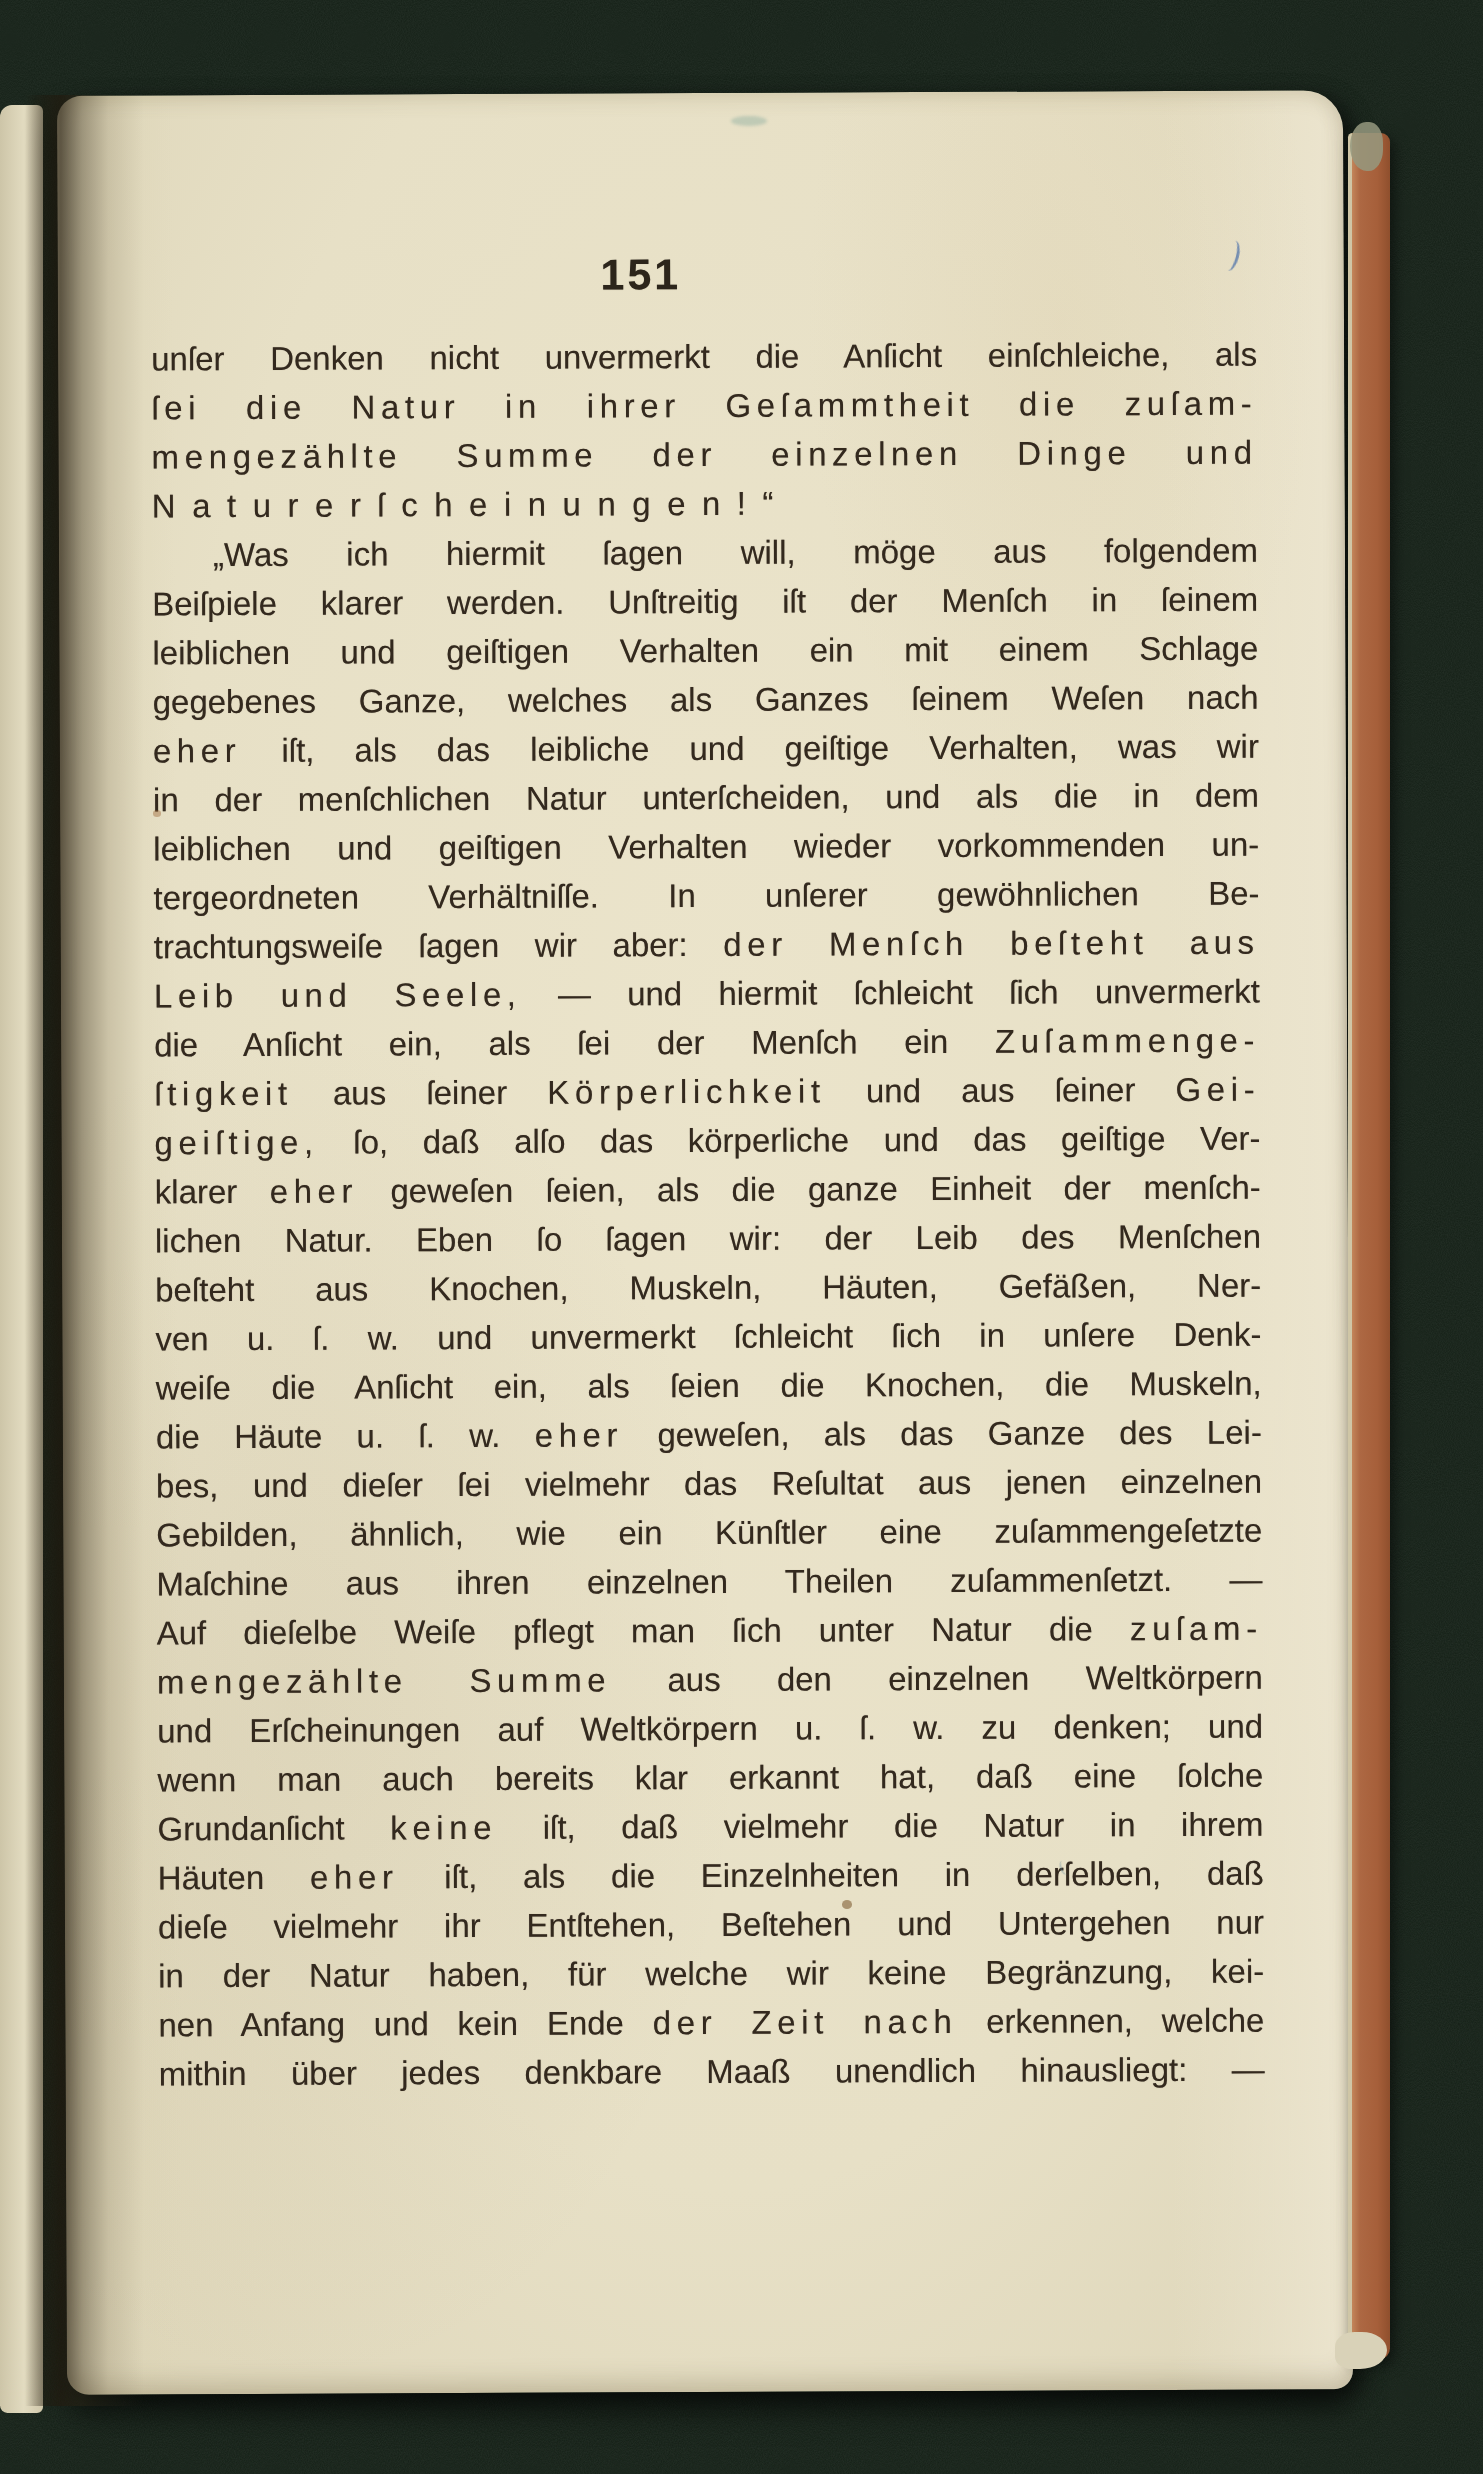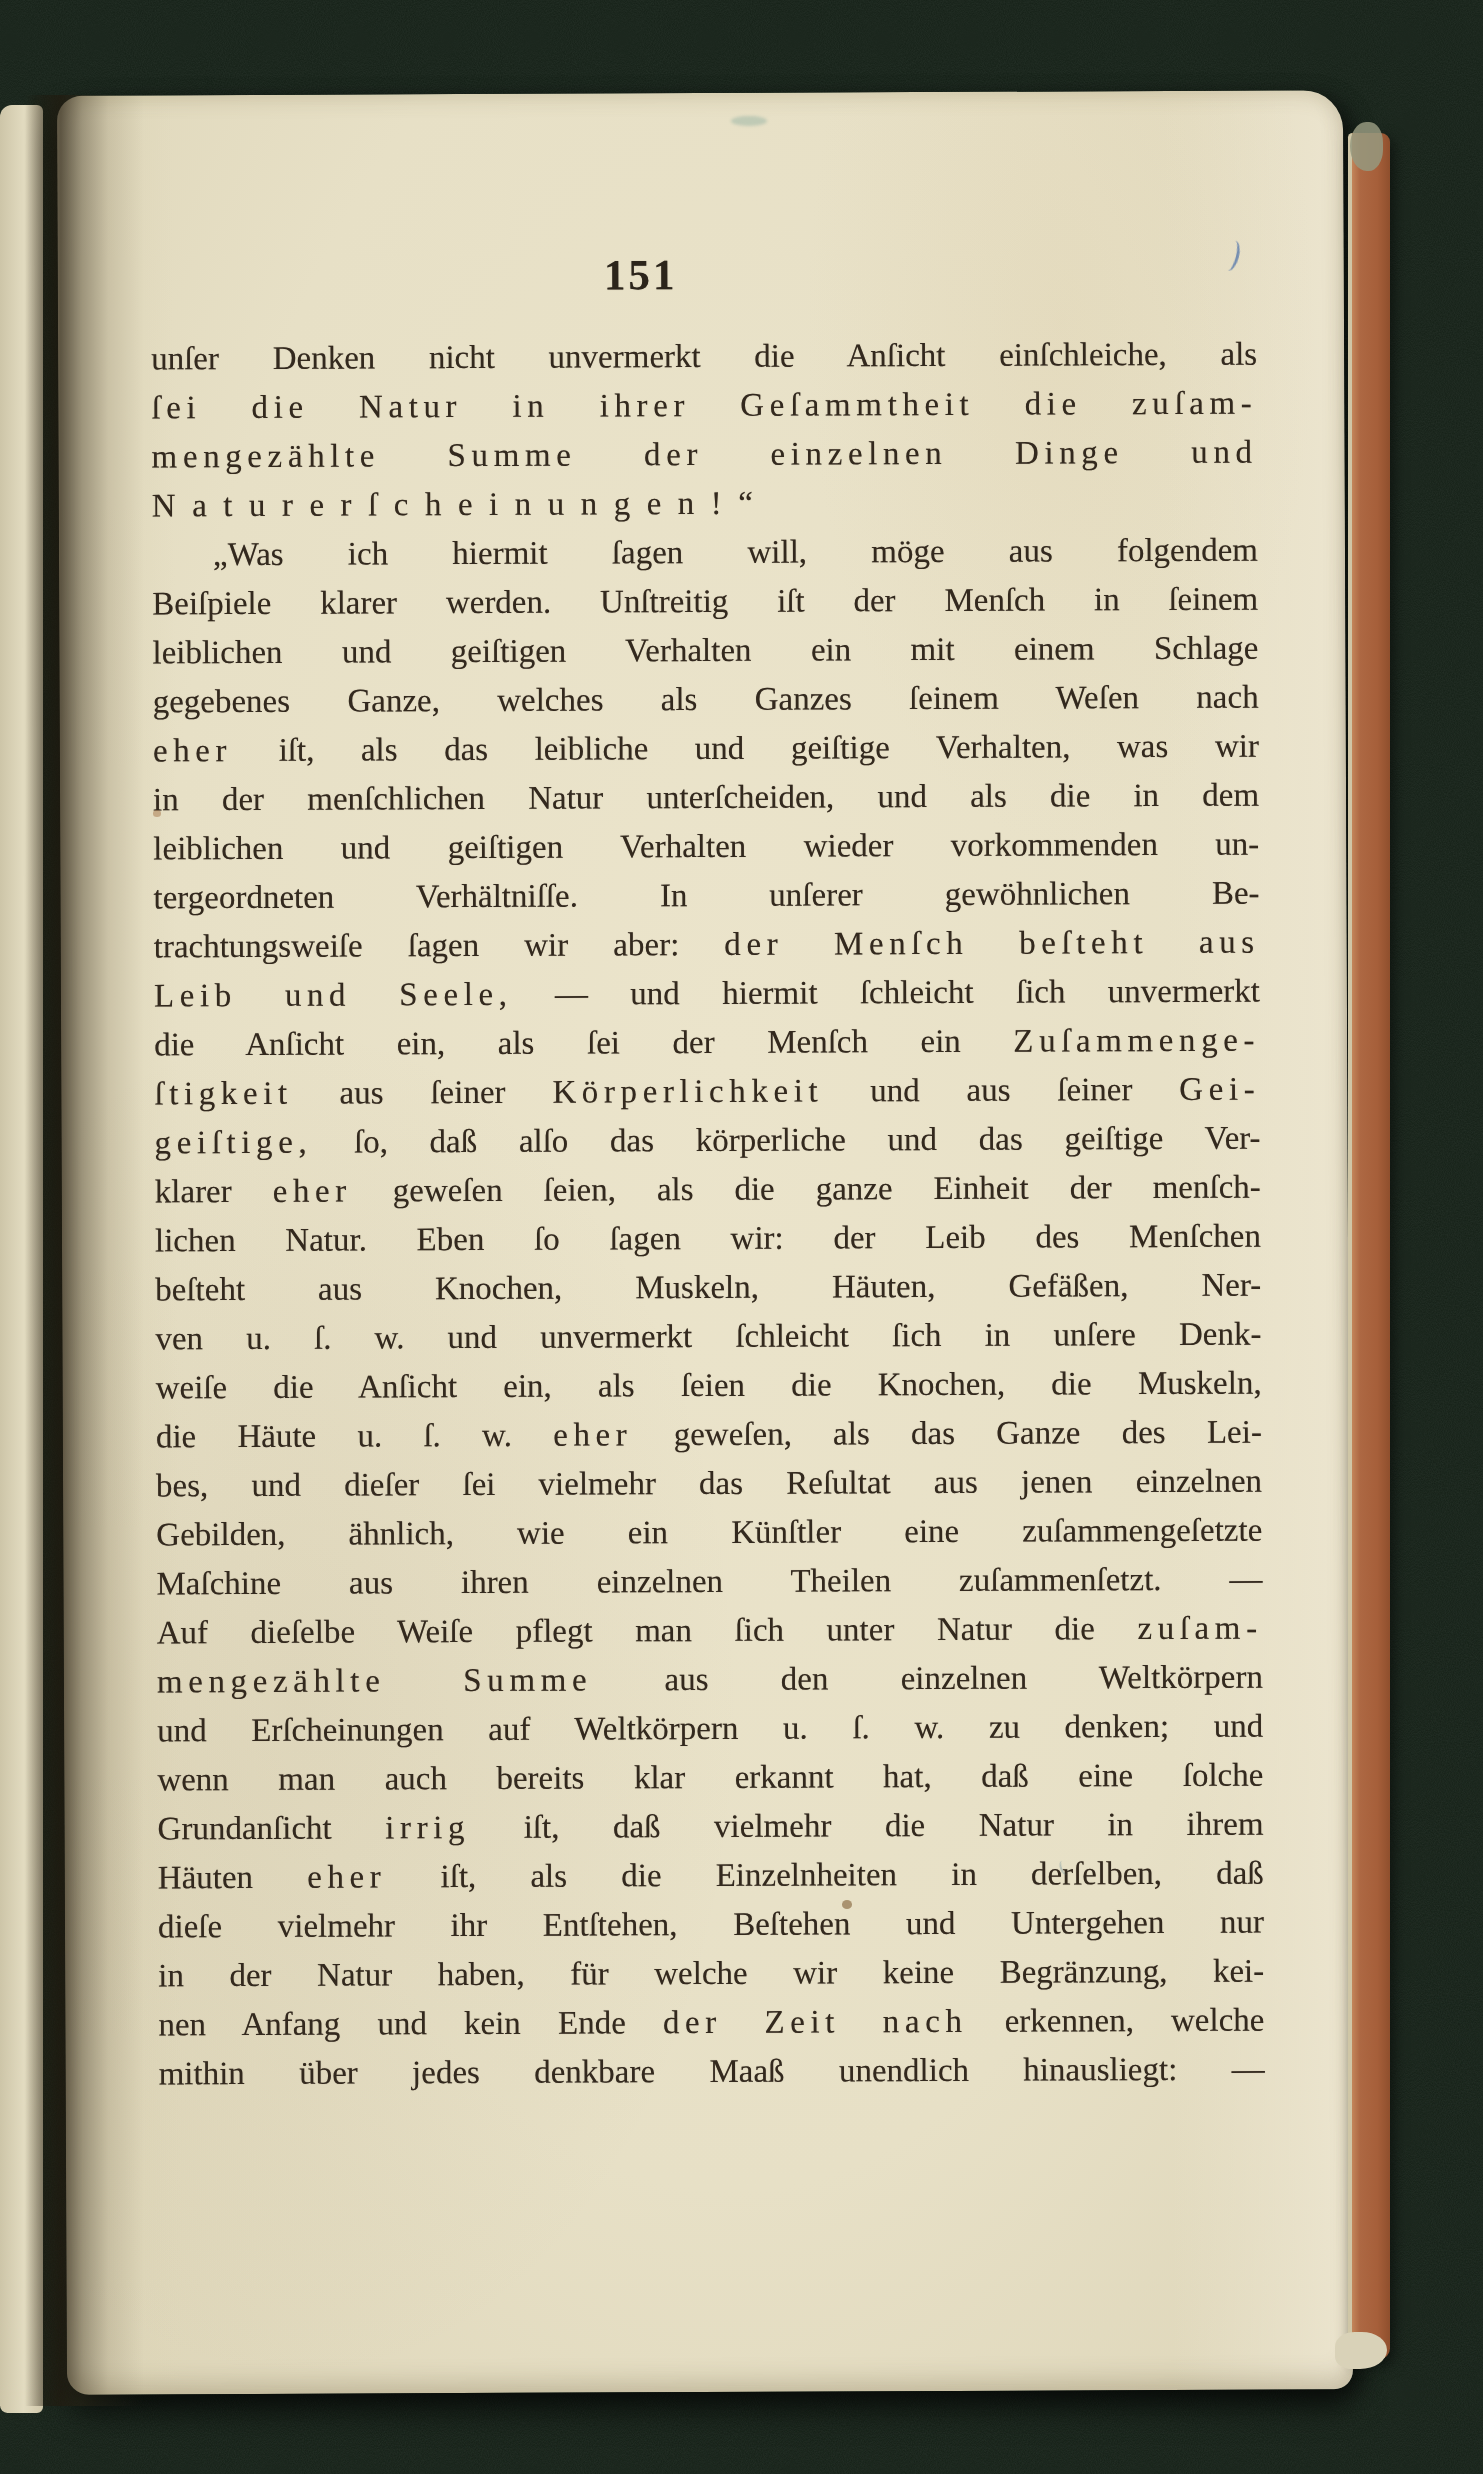--- a/index.html
+++ b/index.html
@@ -1,17 +1,17 @@
 <!DOCTYPE html>
 <html style="font-size:12px"><head>
 <meta charset="utf-8">
 <style>
   html,body{margin:0;padding:0;background:#10180f;}
   .stage{position:relative;width:1483px;height:2475px;overflow:hidden;
-         background:#152017;font-family:Liberation Serif, serif;}
+         background:#152017;font-family:Liberation Sans, sans-serif;}
   .noise-svg{position:absolute;left:0;top:0;z-index:0;opacity:.55;}
 
   
   .under-sliver{position:absolute;left:0;top:105px;width:43px;height:2308px;z-index:1;
      background:linear-gradient(90deg,#cdc5a8 0%,#e2dbc0 55%,#d2c9ac 100%);
      border-radius:12px 6px 6px 7.4px;}
 
   
   .page{position:absolute;left:62px;top:93px;width:1286px;height:2299px;z-index:2;
      background:
@@ -106,21 +106,21 @@
         <div class="line"><span>ven u. ſ. w. und unvermerkt ſchleicht ſich in unſere Denk-</span></div>
         <div class="line"><span>weiſe die Anſicht ein, als ſeien die Knochen, die Muskeln,</span></div>
         <div class="line"><span>die Häute u. ſ. w. </span><span class="sp">eher</span><span> geweſen, als das Ganze des Lei-</span></div>
         <div class="line"><span>bes, und dieſer ſei vielmehr das Reſultat aus jenen einzelnen</span></div>
         <div class="line"><span>Gebilden, ähnlich, wie ein Künſtler eine zuſammengeſetzte</span></div>
         <div class="line"><span>Maſchine aus ihren einzelnen Theilen zuſammenſetzt. —</span></div>
         <div class="line"><span>Auf dieſelbe Weiſe pflegt man ſich unter Natur die </span><span class="sp">zuſam-</span></div>
         <div class="line"><span class="sp">mengezählte Summe</span><span> aus den einzelnen Weltkörpern</span></div>
         <div class="line"><span>und Erſcheinungen auf Weltkörpern u. ſ. w. zu denken; und</span></div>
         <div class="line"><span>wenn man auch bereits klar erkannt hat, daß eine ſolche</span></div>
-        <div class="line"><span>Grundanſicht </span><span class="sp">irrig</span><span> iſt, daß vielmehr die Natur in ihrem</span></div>
+        <div class="line"><span>Grundanſicht </span><span class="sp">keine</span><span> iſt, daß vielmehr die Natur in ihrem</span></div>
         <div class="line"><span>Häuten </span><span class="sp">eher</span><span> iſt, als die Einzelnheiten in derſelben, daß</span></div>
         <div class="line"><span>dieſe vielmehr ihr Entſtehen, Beſtehen und Untergehen nur</span></div>
         <div class="line"><span>in der Natur haben, für welche wir keine Begränzung, kei-</span></div>
         <div class="line"><span>nen Anfang und kein Ende </span><span class="sp">der Zeit nach</span><span> erkennen, welche</span></div>
         <div class="line"><span>mithin über jedes denkbare Maaß unendlich hinausliegt: —</span></div>
       </div>
   </div>
 
   <div class="gutter"></div>
 

